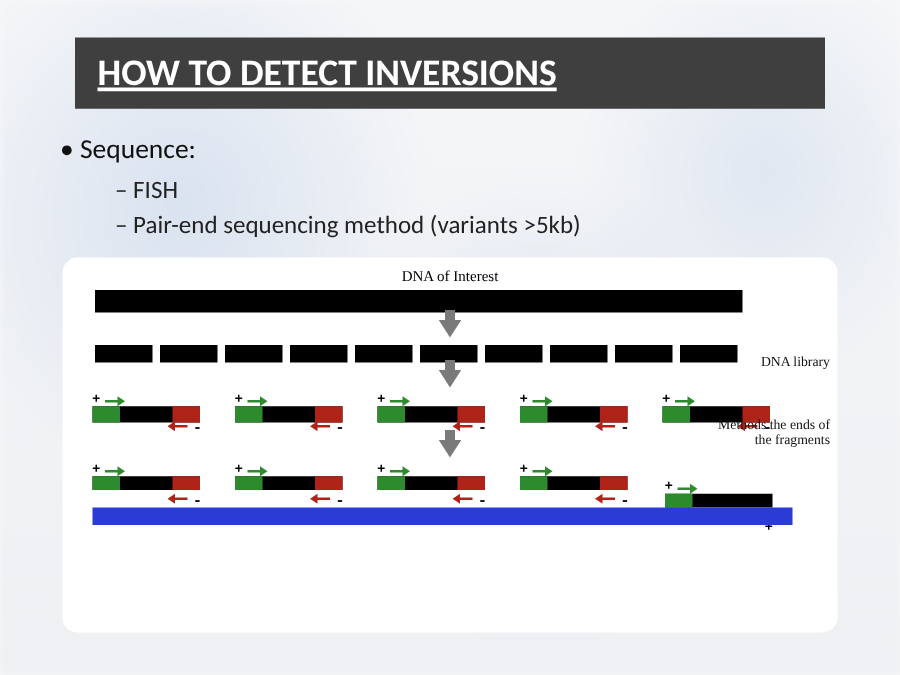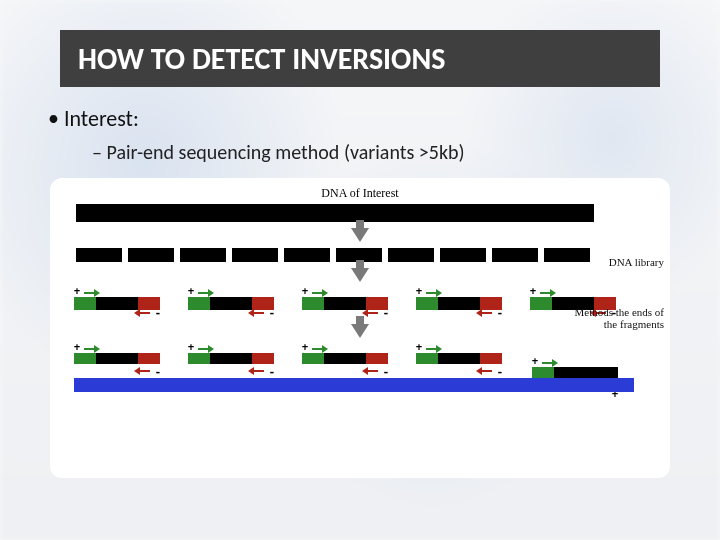--- a/index.html
+++ b/index.html
@@ -27,20 +27,21 @@
     height: 100%;
   }
   .title-bar {
     background: #3f3f3f;
     color: #fff;
     padding: 10px 18px;
     margin: 0 20px 18px 20px;
     font-size: 30px;
     font-weight: 700;
     font-family: Calibri, Arial, sans-serif;
+    text-decoration: underline;
   }
   .bullet-l1 {
     font-size: 22px;
     color: #111;
     margin-bottom: 8px;
     padding-left: 8px;
   }
   .bullet-l1::before { content: "• "; }
   .bullet-l2 {
     font-size: 20px;
@@ -256,21 +257,22 @@
 </style>
 </head>
 <body>
 
 <div class="bg-blur"></div>
 
 <div class="slide">
 
   <div class="title-bar">HOW TO DETECT INVERSIONS</div>
 
-  <div class="bullet-l1">Interest:</div>
+  <div class="bullet-l1">Sequence:</div>
+  <div class="bullet-l2">FISH</div>
   <div class="bullet-l2">Pair-end sequencing method (variants &gt;5kb)</div>
 
   <div class="diagram">
 
     <div class="label-top">DNA of Interest</div>
     <div class="dna-bar"></div>
 
     <div class="arrow-down"></div>
 
     <div class="row frag-row">

